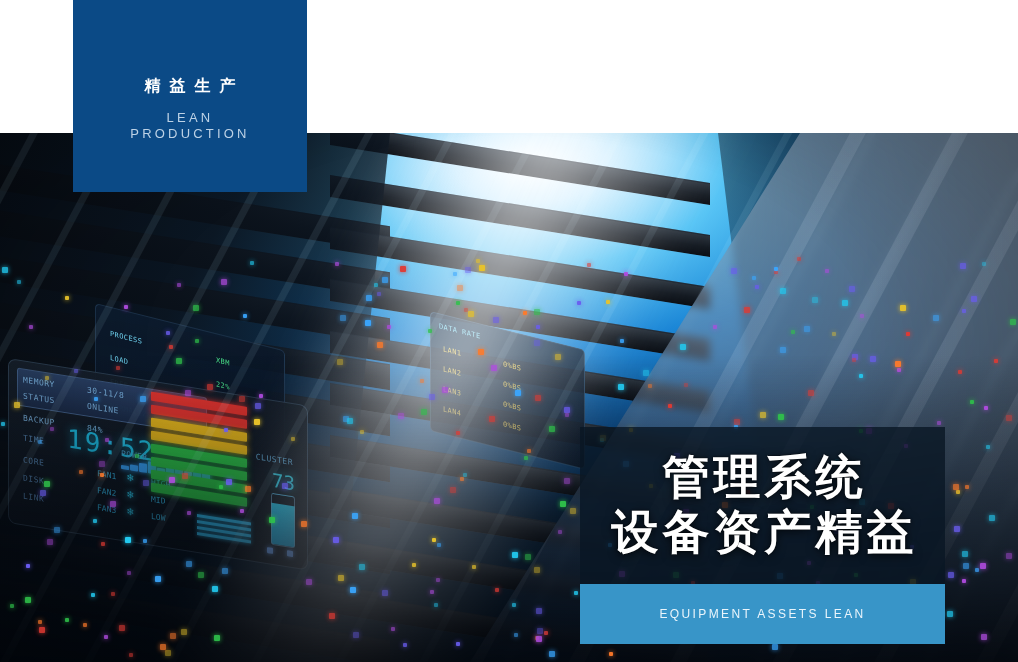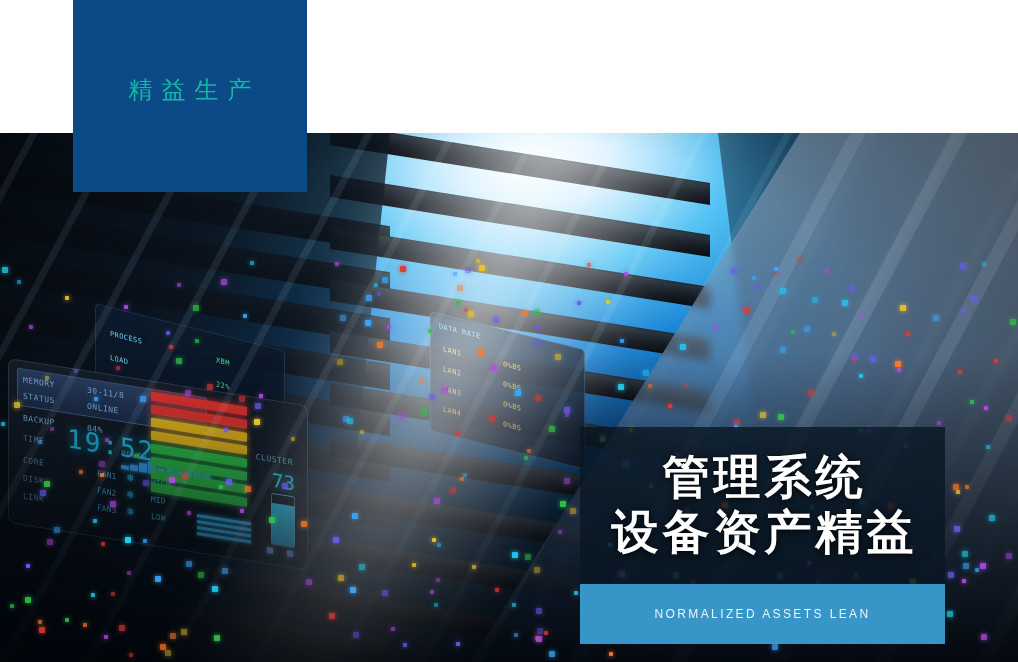--- a/index.html
+++ b/index.html
@@ -133,22 +133,22 @@
   }
 
   
   .brand{
     position:absolute; left:73px; top:0; width:234px; height:192px;
     background:#0b4a86; z-index:6;
     display:flex; flex-direction:column; align-items:center; justify-content:flex-start;
     padding-top:78px;
   }
   .brand-cn{
-    color:#14b8a6; font-size:24px; letter-spacing:9px; text-indent:9px;
-    font-weight:400; line-height:1;
+    color:#ffffff; font-size:16px; letter-spacing:9px; text-indent:9px;
+    font-weight:700; line-height:1;
   }
   .brand-en{
     margin-top:16px; color:#bdd2e6; font-size:13px; letter-spacing:3.2px;
     text-align:center; line-height:1.25; font-weight:400;
   }
 
   
   .card{ position:absolute; left:580px; top:427px; width:365px; z-index:7; }
   .card-head{
     background:rgba(9,22,36,.80);
@@ -581,27 +581,31 @@
         <div class="led sm" style="left: 165.571px; top: 198.052px; background: rgb(106, 92, 240); box-shadow: rgb(106, 92, 240) 0px 0px 5px; opacity: 0.83; position: absolute;"></div>
         <div class="led" style="left: 895.146px; top: 227.732px; background: rgb(255, 122, 42); box-shadow: rgb(255, 122, 42) 0px 0px 5px; opacity: 0.95; position: absolute;"></div>
         <div class="led" style="left: 467.857px; top: 177.915px; background: rgb(232, 195, 42); box-shadow: rgb(232, 195, 42) 0px 0px 5px; opacity: 0.76; position: absolute;"></div>
         <div class="led sm" style="left: 92.8424px; top: 385.616px; background: rgb(34, 201, 239); box-shadow: rgb(34, 201, 239) 0px 0px 5px; opacity: 0.8; position: absolute;"></div>
         <div class="led" style="left: 329.448px; top: 479.795px; background: rgb(224, 58, 51); box-shadow: rgb(224, 58, 51) 0px 0px 5px; opacity: 0.74; position: absolute;"></div>
       </div>
   </div>
 
   <div class="brand">
     <div class="brand-cn">精益生产</div>
+    <div class="brand-en">
+      <div>LEAN</div>
+      <div>PRODUCTION</div>
+    </div>
   </div>
 
   <div class="card">
     <div class="card-head">
       <div class="card-cn">管理系统</div>
       <div class="card-cn">设备资产精益</div>
     </div>
     <div class="card-foot">
       <div class="card-en">
-        <div>NORMALIZED ASSETS LEAN</div>
+        <div>EQUIPMENT ASSETS LEAN</div>
       </div>
     </div>
   </div>
 
 </div>
 
 </body></html>

